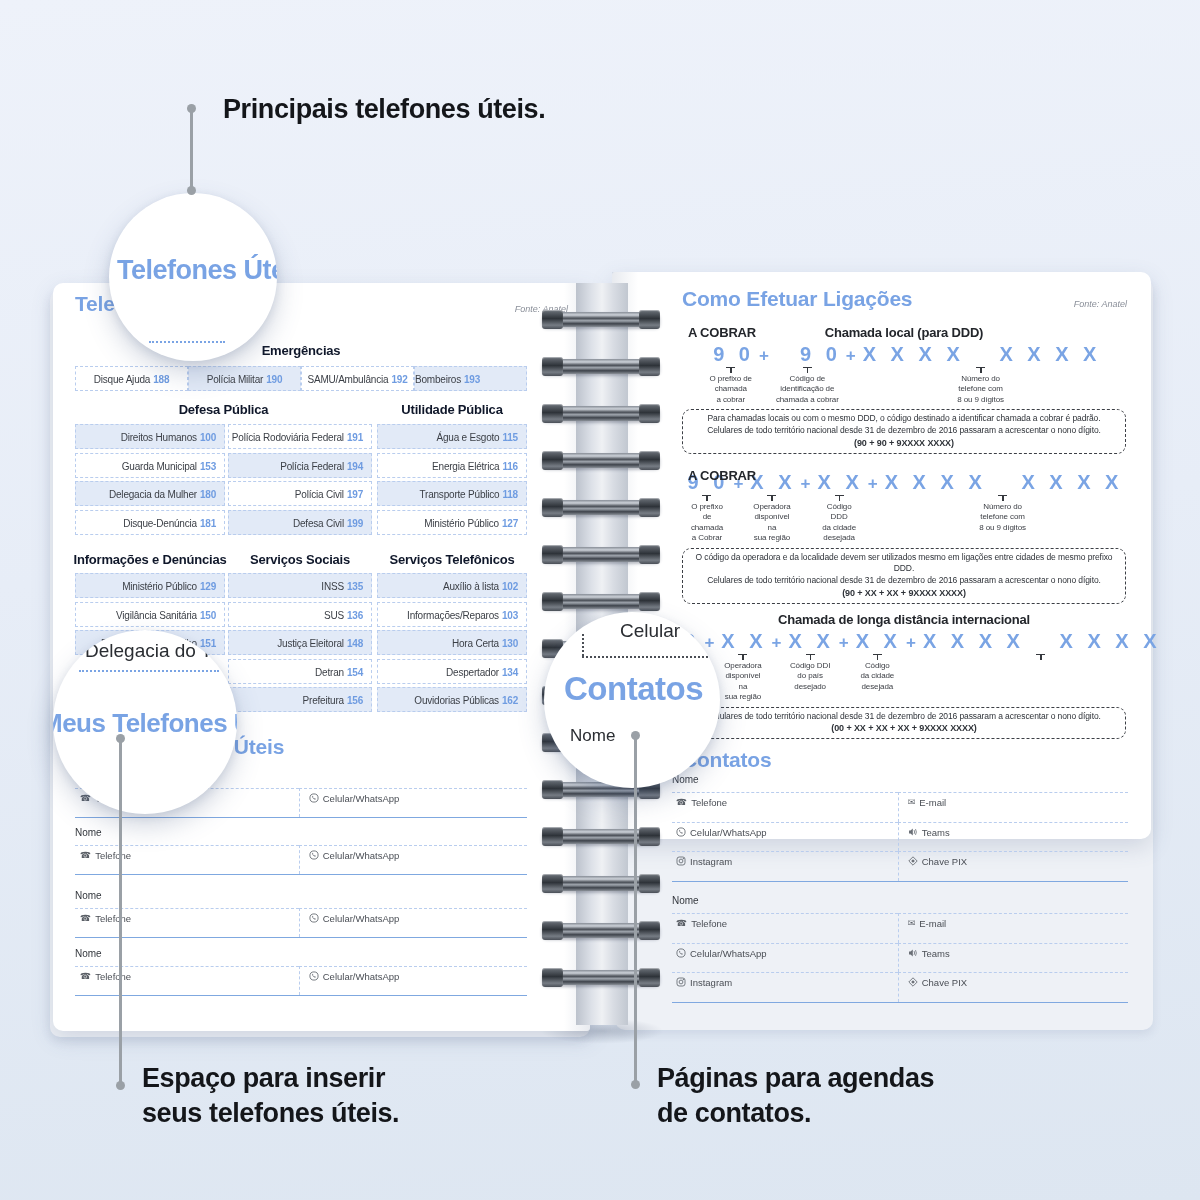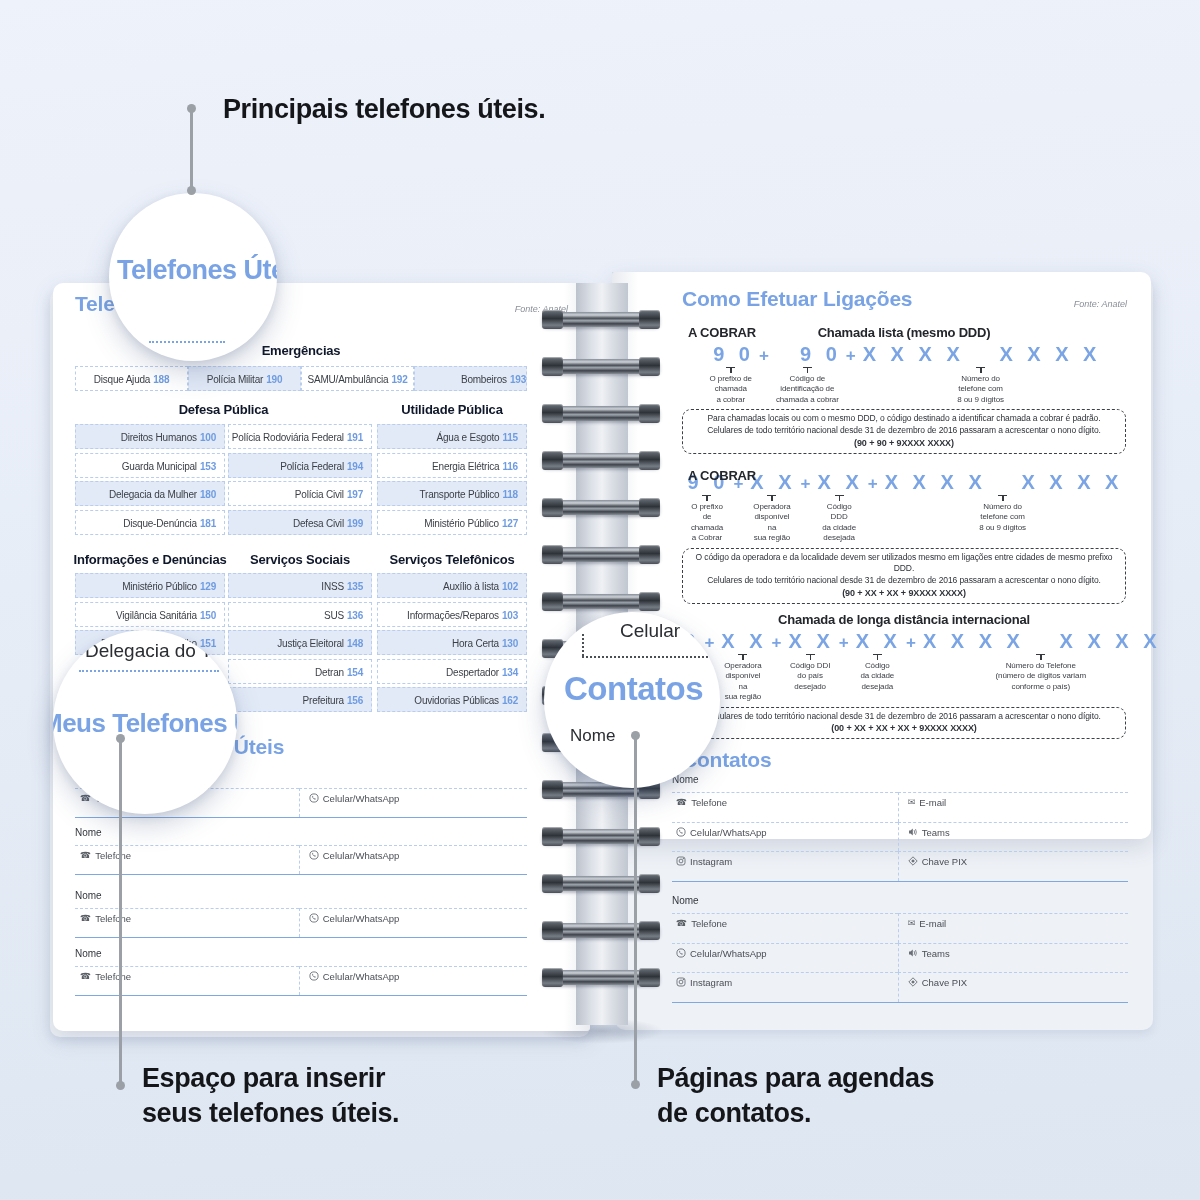--- a/index.html
+++ b/index.html
@@ -118,21 +118,21 @@
 
 <div class="page" id="page-left">
   <div class="pg-title" style="left:22px;top:9px;">Telefones Úteis</div>
   <div class="pg-source" style="right:22px;top:21px;">Fonte: Anatel</div>
 
   <div class="sec-h" style="left:22px;top:60px;width:452px;">Emergências</div>
   <div id="emerg-row">
       <div class="cell" style="text-align: center; padding: 0px;"><span>Disque Ajuda</span><span class="num">188</span></div>
       <div class="cell alt" style="text-align: center; padding: 0px;"><span>Polícia Militar</span><span class="num">190</span></div>
       <div class="cell" style="text-align: center; padding: 0px;"><span>SAMU/Ambulância</span><span class="num">192</span></div>
-      <div class="cell alt" style="text-align: right; padding: 0px;"><span>Bombeiros</span><span class="num">193</span></div>
+      <div class="cell alt" style="text-align: left; padding: 0px;"><span>Bombeiros</span><span class="num">193</span></div>
     </div>
 
   <div class="sec-h" style="left:22px;top:119px;width:297px;">Defesa Pública</div>
   <div class="sec-h" style="left:324px;top:119px;width:150px;">Utilidade Pública</div>
   <div class="cellcol" id="col-defesa1" style="left:22px;top:141px;width:150px;">
       <div class="cell alt"><span>Direitos Humanos</span><span class="num">100</span></div>
       <div class="cell"><span>Guarda Municipal</span><span class="num">153</span></div>
       <div class="cell alt"><span>Delegacia da Mulher</span><span class="num">180</span></div>
       <div class="cell"><span>Disque-Denúncia</span><span class="num">181</span></div>
     </div>
@@ -240,21 +240,21 @@
       </div>
     </div>
 </div>
 
 <div class="page" id="page-right">
   <div class="pg-title" style="left:70px;top:15px;">Como Efetuar Ligações</div>
   <div class="pg-source" style="right:24px;top:27px;">Fonte: Anatel</div>
   <div id="rp-sections">
       <div class="sec" style="top: 53px;">
         <span class="sec-tag">A COBRAR</span>
-        <div class="sec-heading">Chamada lista (mesmo DDD)</div>
+        <div class="sec-heading">Chamada local (para DDD)</div>
         <div class="formula">
           <div class="fgroup">
             <div class="digits">9 0</div>
             <div class="tick"></div>
             <div class="fcap">O prefixo de
 chamada
 a cobrar</div>
           </div>
           <div class="plus">+</div>
           <div class="fgroup">
@@ -351,23 +351,20 @@
             <div class="digits">X X</div>
             <div class="tick"></div>
             <div class="fcap">Código
 da cidade
 desejada</div>
           </div>
           <div class="plus">+</div>
           <div class="fgroup">
             <div class="digits">X X X X   X X X X</div>
             <div class="tick"></div>
-            <div class="fcap">Número do Telefone
-(número de dígitos variam
-conforme o país)</div>
           </div>
         </div>
         <div class="notebox">
           <div>Celulares de todo território nacional desde 31 de dezembro de 2016 passaram a  acrescentar o nono dígito.</div>
           <div class="bl">(00 + XX + XX + XX + 9XXXX XXXX)</div>
         </div>
       </div>
     </div>
   <div class="pg-title" style="left:70px;top:476px;">Contatos</div>
   <div id="contact-blocks">

